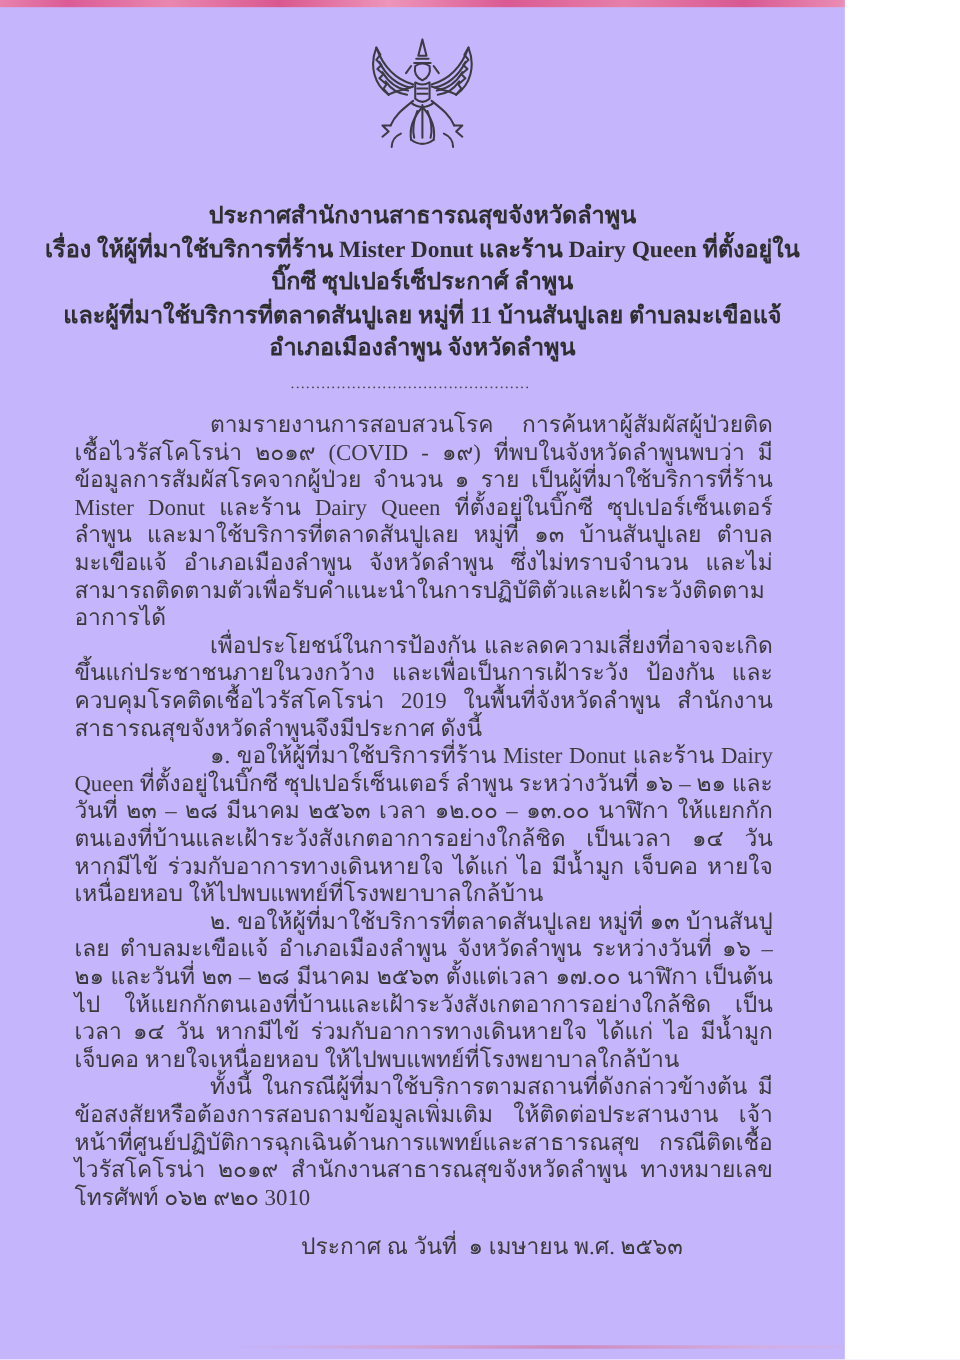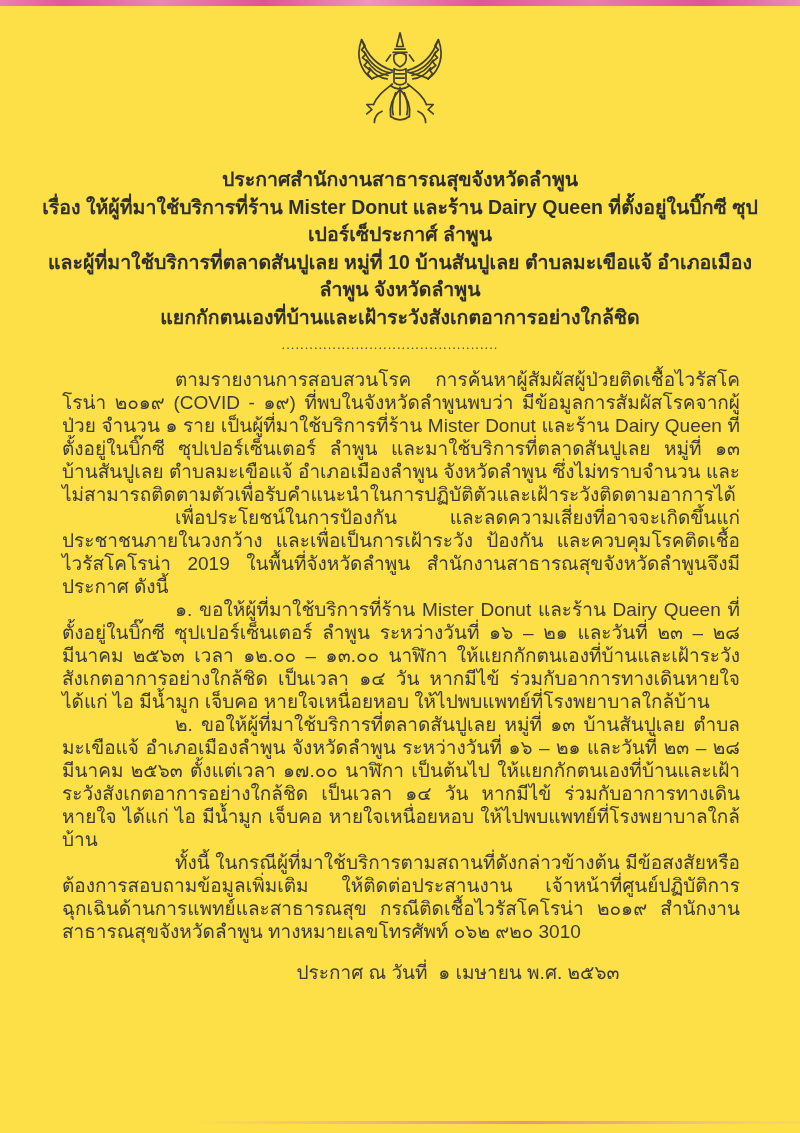--- a/index.html
+++ b/index.html
@@ -1,22 +1,22 @@
 <!DOCTYPE html>
 <html lang="th"><head>
 <meta charset="utf-8">
 <style>
   html, body { margin: 0; padding: 0; background: #ffffff; }
   .paper {
     position: relative;
-    width: 800px;
+    width: 704px;
     height: 1133px;
-    background: #fde047;
+    background: #c4b5fd;
     overflow: hidden;
-    font-family: Liberation Sans, sans-serif;
+    font-family: Liberation Serif, serif;
     color: #3a3a3a;
   }
   .top-strip {
     position: absolute;
     top: 0; left: 0; right: 0;
     height: 6px;
     background: linear-gradient(90deg,
       #e882ad 0%, #db5b96 8%, #e987b0 20%, #d9578f 33%,
       #ed95ba 46%, #da5a93 60%, #e67fa9 74%, #d85892 88%, #ea8db4 100%);
   }
@@ -110,22 +110,21 @@
         <path d="M66 68 C56 76 48 82 44 92 M84 68 C94 76 102 82 106 92"></path>
         <path d="M44 92 L36 92 L42 98 L36 103 M106 92 L114 92 L108 98 L114 103"></path>
         <path d="M54 100 Q45 104 45 113 M96 100 Q105 104 105 113"></path>
       </g>
     </svg>
   </div>
 
   <div class="title-block">
     <div>ประกาศสำนักงานสาธารณสุขจังหวัดลำพูน</div>
     <div>เรื่อง  ให้ผู้ที่มาใช้บริการที่ร้าน Mister Donut และร้าน Dairy Queen ที่ตั้งอยู่ในบิ๊กซี ซุปเปอร์เซ็ประกาศ์ ลำพูน</div>
-    <div>และผู้ที่มาใช้บริการที่ตลาดสันปูเลย หมู่ที่ 10 บ้านสันปูเลย ตำบลมะเขือแจ้ อำเภอเมืองลำพูน จังหวัดลำพูน</div>
-    <div>แยกกักตนเองที่บ้านและเฝ้าระวังสังเกตอาการอย่างใกล้ชิด</div>
+    <div>และผู้ที่มาใช้บริการที่ตลาดสันปูเลย หมู่ที่ 11 บ้านสันปูเลย ตำบลมะเขือแจ้ อำเภอเมืองลำพูน จังหวัดลำพูน</div>
   </div>
 
   <div class="dots-divider">...............................................</div>
 
   <div class="body-block">
     <p>ตามรายงานการสอบสวนโรค การค้นหาผู้สัมผัสผู้ป่วยติดเชื้อไวรัสโคโรน่า ๒๐๑๙ (COVID - ๑๙) ที่พบในจังหวัดลำพูนพบว่า มีข้อมูลการสัมผัสโรคจากผู้ป่วย จำนวน ๑ ราย เป็นผู้ที่มาใช้บริการที่ร้าน Mister Donut และร้าน Dairy Queen ที่ตั้งอยู่ในบิ๊กซี ซุปเปอร์เซ็นเตอร์ ลำพูน และมาใช้บริการที่ตลาดสันปูเลย หมู่ที่ ๑๓ บ้านสันปูเลย ตำบลมะเขือแจ้ อำเภอเมืองลำพูน จังหวัดลำพูน ซึ่งไม่ทราบจำนวน และไม่สามารถติดตามตัวเพื่อรับคำแนะนำในการปฏิบัติตัวและเฝ้าระวังติดตามอาการได้</p>
     <p>เพื่อประโยชน์ในการป้องกัน และลดความเสี่ยงที่อาจจะเกิดขึ้นแก่ประชาชนภายในวงกว้าง และเพื่อเป็นการเฝ้าระวัง ป้องกัน และควบคุมโรคติดเชื้อไวรัสโคโรน่า 2019 ในพื้นที่จังหวัดลำพูน สำนักงานสาธารณสุขจังหวัดลำพูนจึงมีประกาศ ดังนี้</p>
     <p>๑. ขอให้ผู้ที่มาใช้บริการที่ร้าน Mister Donut และร้าน Dairy Queen ที่ตั้งอยู่ในบิ๊กซี ซุปเปอร์เซ็นเตอร์ ลำพูน ระหว่างวันที่ ๑๖ – ๒๑ และวันที่ ๒๓ – ๒๘ มีนาคม ๒๕๖๓ เวลา ๑๒.๐๐ – ๑๓.๐๐ นาฬิกา ให้แยกกักตนเองที่บ้านและเฝ้าระวังสังเกตอาการอย่างใกล้ชิด เป็นเวลา ๑๔ วัน หากมีไข้ ร่วมกับอาการทางเดินหายใจ ได้แก่ ไอ มีน้ำมูก เจ็บคอ หายใจเหนื่อยหอบ ให้ไปพบแพทย์ที่โรงพยาบาลใกล้บ้าน</p>
     <p>๒. ขอให้ผู้ที่มาใช้บริการที่ตลาดสันปูเลย หมู่ที่ ๑๓ บ้านสันปูเลย ตำบลมะเขือแจ้ อำเภอเมืองลำพูน จังหวัดลำพูน ระหว่างวันที่ ๑๖ – ๒๑ และวันที่ ๒๓ – ๒๘ มีนาคม ๒๕๖๓ ตั้งแต่เวลา ๑๗.๐๐ นาฬิกา เป็นต้นไป ให้แยกกักตนเองที่บ้านและเฝ้าระวังสังเกตอาการอย่างใกล้ชิด เป็นเวลา ๑๔ วัน หากมีไข้ ร่วมกับอาการทางเดินหายใจ ได้แก่ ไอ มีน้ำมูก เจ็บคอ หายใจเหนื่อยหอบ ให้ไปพบแพทย์ที่โรงพยาบาลใกล้บ้าน</p>
     <p>ทั้งนี้ ในกรณีผู้ที่มาใช้บริการตามสถานที่ดังกล่าวข้างต้น มีข้อสงสัยหรือต้องการสอบถามข้อมูลเพิ่มเติม ให้ติดต่อประสานงาน เจ้าหน้าที่ศูนย์ปฏิบัติการฉุกเฉินด้านการแพทย์และสาธารณสุข กรณีติดเชื้อไวรัสโคโรน่า ๒๐๑๙ สำนักงานสาธารณสุขจังหวัดลำพูน ทางหมายเลขโทรศัพท์ ๐๖๒ ๙๒๐ 3010</p>

